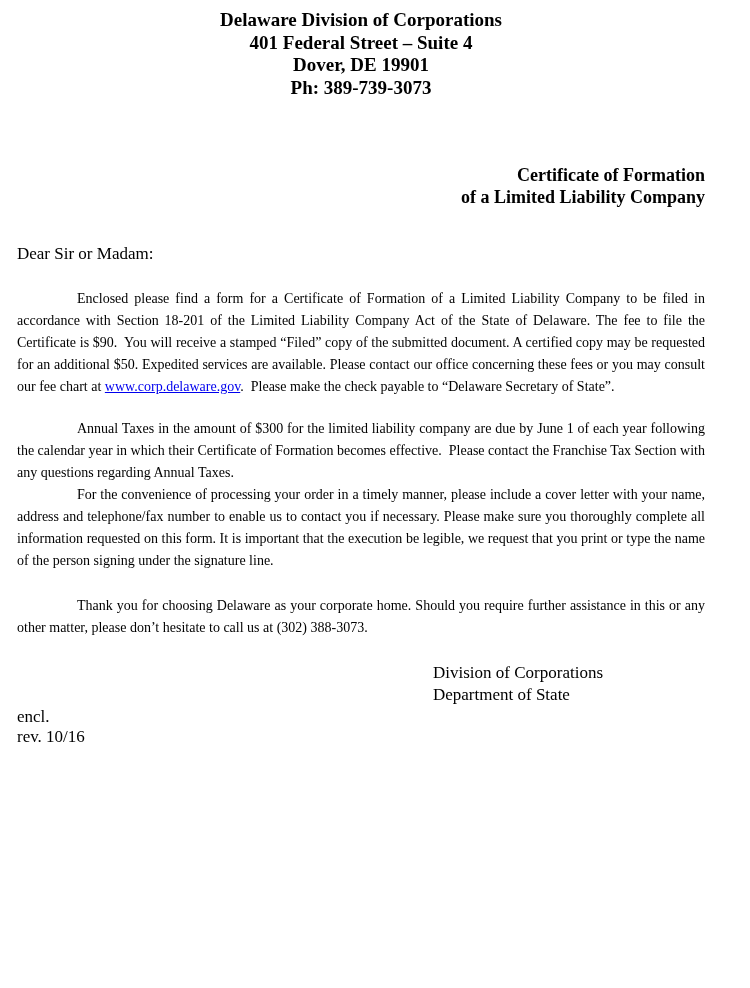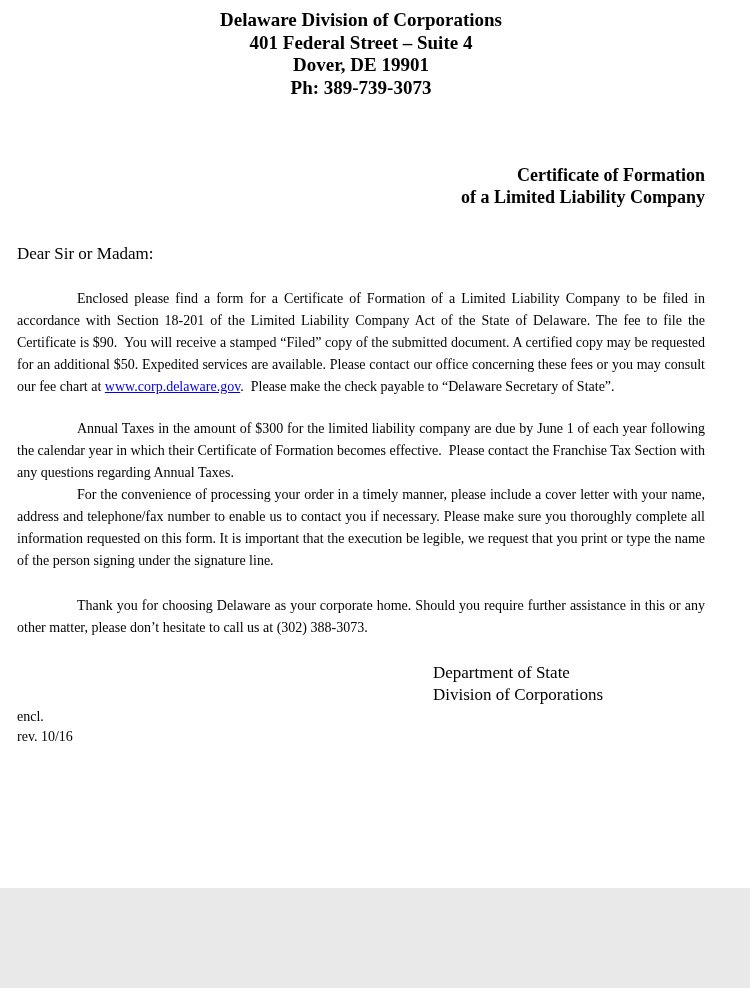--- a/index.html
+++ b/index.html
@@ -1,21 +1,21 @@
 <!DOCTYPE html>
 <html style="--link-color: #0000ee; --text-color: #000000; --page-bg: #ffffff;"><head>
 <meta charset="utf-8">
 <style>
   :root { --link-color: #0000ee; --text-color: #000000; --page-bg: #ffffff; }
   * { margin: 0; padding: 0; box-sizing: border-box; }
   html, body { background: #e9e9e9; }
   body { width: 750px; }
   .page {
     width: 750px;
-    height: 888px;
+    height: 988px;
     background: var(--page-bg);
     color: var(--text-color);
     font-family: "Liberation Serif", "DejaVu Serif", serif;
     padding: 9px 45px 16px 17px;
     overflow: hidden;
   }
   .letterhead {
     text-align: center;
     font-weight: bold;
     font-size: 19px;
@@ -50,21 +50,21 @@
     cursor: pointer;
   }
   .closing {
     font-size: 17px;
     line-height: 22px;
     margin-left: 416px;
   }
   .valediction { margin-top: 86px; }
   .signer { margin-top: 23px; }
   .footer {
-    font-size: 14px;
+    font-size: 17px;
     line-height: 20px;
     margin-top: 1px;
   }
 </style>
 </head>
 <body>
 
 <div class="page">
 
   <div class="letterhead">
@@ -86,22 +86,22 @@
   <p class="para p1"><span>Enclosed please find a form for a Certificate of Formation of a Limited Liability Company to be filed in accordance with Section 18-201 of the Limited Liability Company Act of the State of Delaware. The fee to file the Certificate is $90.  You will receive a stamped “Filed” copy of the submitted document. A certified copy may be requested for an additional $50. Expedited services are available. Please contact our office concerning these fees or you may consult our fee chart at </span><a class="link">www.corp.delaware.gov</a><span>.  Please make the check payable to “Delaware Secretary of State”.</span></p>
 
   <p class="para p2"><span>Annual Taxes in the amount of $300 for the limited liability company are due by June 1 of each year following the calendar year in which their Certificate of Formation becomes effective.  Please contact the Franchise Tax Section with any questions regarding Annual Taxes.</span></p>
 
   <p class="para p3"><span>For the convenience of processing your order in a timely manner, please include a cover letter with your name, address and telephone/fax number to enable us to contact you if necessary. Please make sure you thoroughly complete all information requested on this form. It is important that the execution be legible, we request that you print or type the name of the person signing under the signature line.</span></p>
 
   <p class="para p4"><span>Thank you for choosing Delaware as your corporate home. Should you require further assistance in this or any other matter, please don’t hesitate to call us at (302) 388-3073.</span></p>
 
   <div class="closing">
     <div class="signer">
+      <div>Division of Corporations</div>
       <div>Department of State</div>
-      <div>Division of Corporations</div>
     </div>
   </div>
 
   <div class="footer">
     <div>encl.</div>
     <div>rev. 10/16</div>
   </div>
 
 </div>
 

